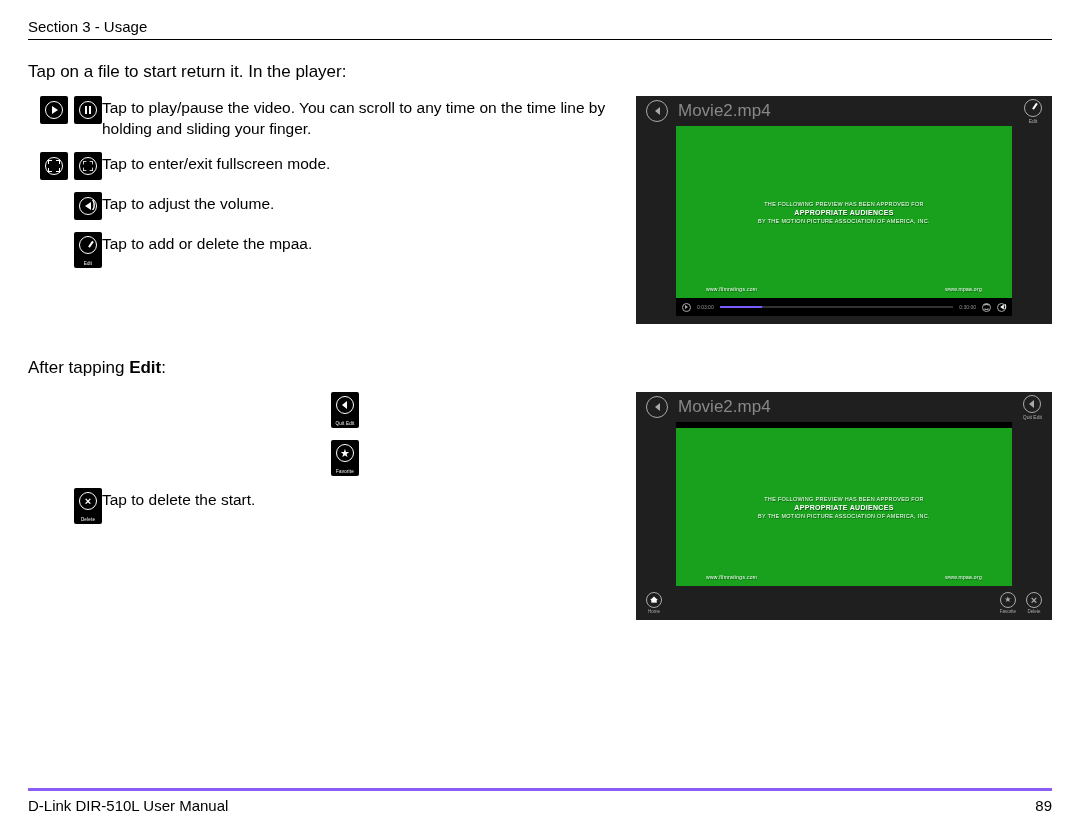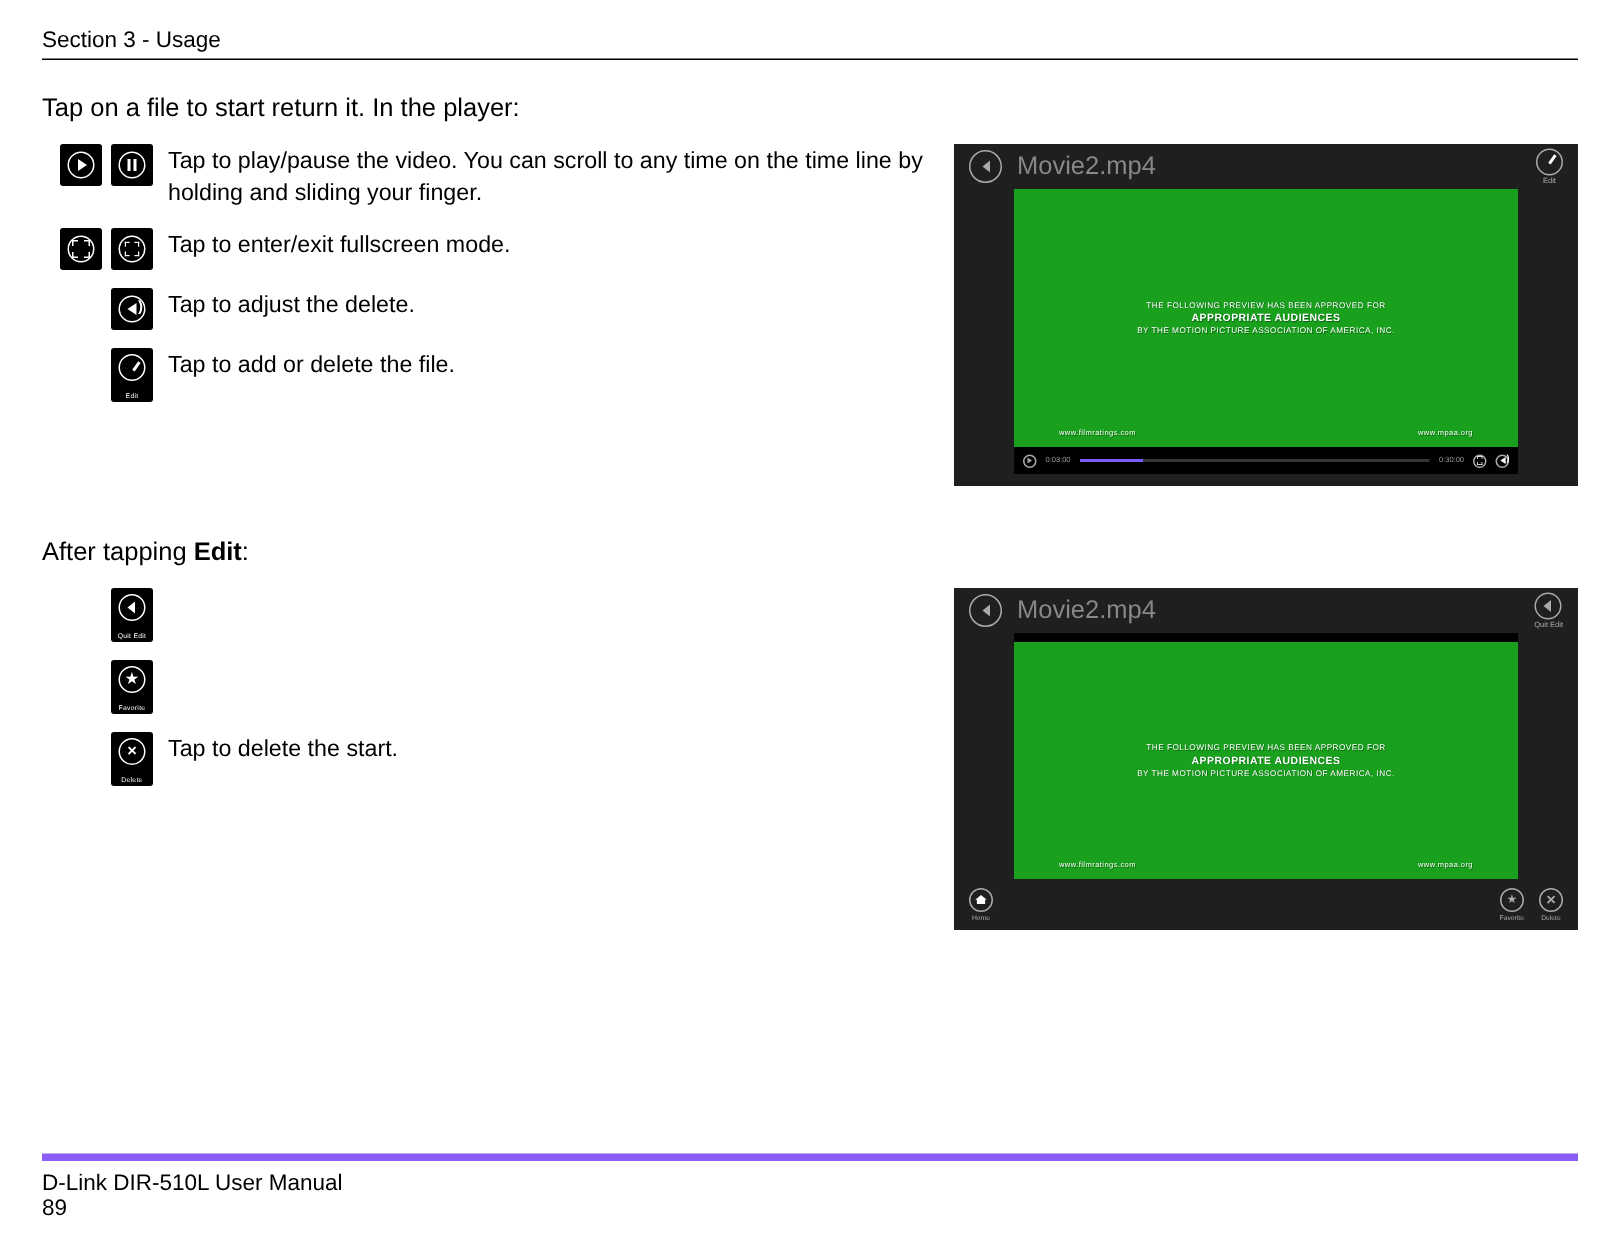--- a/index.html
+++ b/index.html
@@ -26,22 +26,22 @@
   .two-col {
     display: flex;
     gap: 20px;
     align-items: flex-start;
     margin-bottom: 34px;
   }
   .legend-col { flex: 1 1 auto; }
   .legend-row {
     display: flex;
     align-items: flex-start;
-    gap: 10px;
     margin-bottom: 12px;
+    justify-content: center;
   }
   .legend-icons {
     width: 74px;
     min-width: 74px;
     display: flex;
     gap: 6px;
     justify-content: flex-end;
   }
   .legend-icons.single { justify-content: flex-end; }
   .legend-text {
@@ -231,25 +231,24 @@
   .shot.edit .bb-item .mini-circ {
     width: 16px; height: 16px; border: 1.3px solid #aaa; border-radius: 50%;
     display: flex; align-items: center; justify-content: center;
   }
   .shot.edit .bb-item .mini-label { font-size: 4.5px; color: #aaa; }
 
   .footer {
     position: absolute;
     bottom: 20px;
     left: 28px; right: 28px;
-    border-top: 5px solid #8b5cf6;
+    border-top: 3px solid #8b5cf6;
     padding-top: 6px;
-    display: flex; justify-content: flex-end;
+    display: flex; justify-content: space-between;
     font-size: 15px;
-    flex-direction: column;
   }
 </style>
 </head>
 <body>
 
 <div class="top-header">
   <span>Section 3 - Usage</span>
 </div>
 
 <div>
@@ -303,33 +302,33 @@
       </div>
 
       <div class="legend-row">
         <div class="legend-icons single">
           <div class="tile">
               <div class="circ">
                 <div class="vol"></div>
               </div>
             </div>
         </div>
-        <div class="legend-text">Tap to adjust the delete.</div>
+        <div class="legend-text">Tap to adjust the volume.</div>
       </div>
 
       <div class="legend-row">
         <div class="legend-icons single">
           <div class="tile withlabel">
             <div class="circ">
                 <div class="needle"></div>
               </div>
             <div class="tlabel">Edit</div>
           </div>
         </div>
-        <div class="legend-text">Tap to add or delete the file.</div>
+        <div class="legend-text">Tap to add or delete the mpaa.</div>
       </div>
 
     </div>
 
     <div class="shot">
       <div class="bar-top">
         <div class="back-circ">
             <div class="back-arrow"></div>
           </div>
         <div class="title">Movie2.mp4</div>

